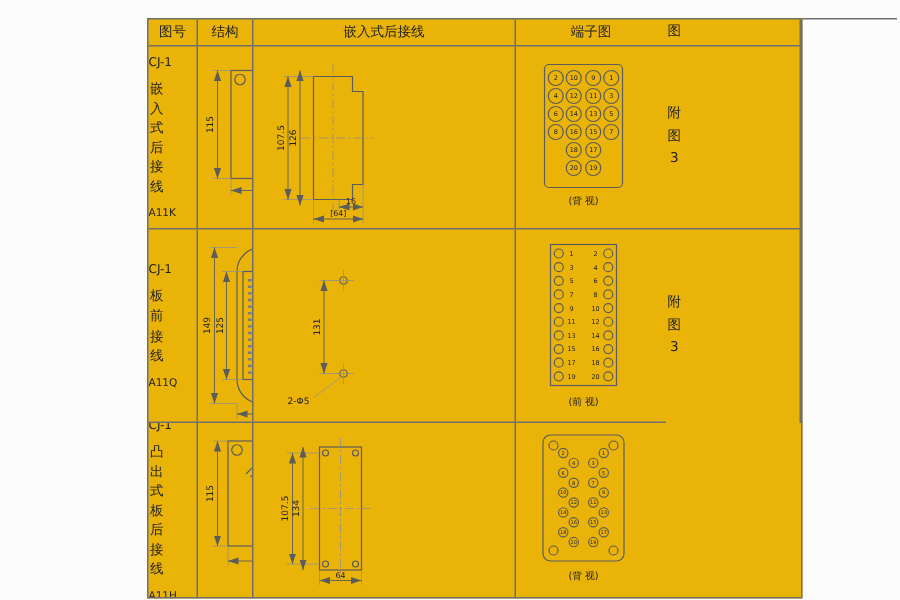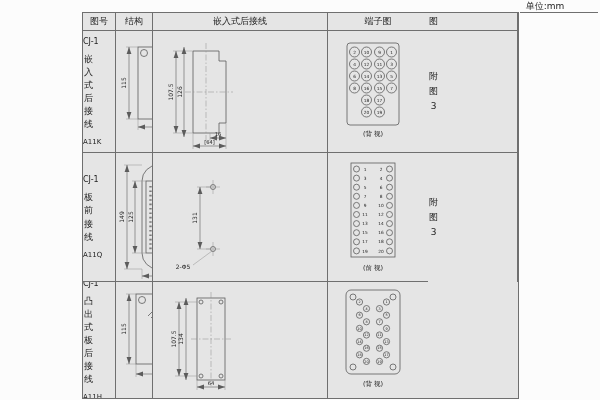--- a/index.html
+++ b/index.html
@@ -1,23 +1,23 @@
 <!DOCTYPE html>
 <html><head>
 <meta charset="utf-8">
 <style>
   html,body{margin:0;padding:0;background:#fff;}
   .page{position:relative;width:600px;height:400px;background:#fcfcfc;overflow:hidden;
         font-family:"DejaVu Sans","Liberation Sans",sans-serif;color:#222;}
   .unit{position:absolute;left:505px;top:0px;width:80px;text-align:center;font-size:9px;color:#222;}
   .top-rule{position:absolute;left:520px;top:12px;width:78px;border-top:1px solid #6f6f6f;height:0;}
-  .tbl{position:absolute;left:82px;top:12px;display:grid;
+  .tbl{position:absolute;left:98px;top:12px;display:grid;
        grid-template-columns:33px 37px 175px 100px 90px;
        grid-template-rows:18px 122px 129px 116px;
-       border:1px solid #6f6f6f;background:#e5e5e5;}
+       border:1px solid #6f6f6f;background:#eab308;}
   .t-c{border-right:1px solid #6f6f6f;border-bottom:1px solid #6f6f6f;box-sizing:border-box;
        overflow:hidden;position:relative;}
   .col5{border-right:none;}
   .row3{border-bottom:none;}
   .hd{display:flex;align-items:center;justify-content:center;font-size:9px;color:#222;white-space:nowrap;}
   .cellflex{display:flex;flex-direction:column;justify-content:center;gap:7px;}
   .vtext{width:11px;word-break:break-all;line-height:1.7;font-size:9px;text-align:center;color:#222;}
   .vtight{line-height:1.45;font-family:Liberation Serif, serif;}
   .mprefix{font-size:8px;color:#222;}
   .model{font-size:7px;color:#222;}
@@ -38,21 +38,20 @@
 
 <svg width="0" height="0" style="position:absolute">
   <defs>
     <marker id="arr" markerWidth="8" markerHeight="8" refX="7" refY="3" orient="auto-start-reverse" markerUnits="userSpaceOnUse">
       <path d="M0,0.6 L7,3 L0,5.4 Z" fill="#5c5c5c"></path>
     </marker>
   </defs>
 </svg>
 
 <div class="page">
-  <div class="unit">单位:mm</div>
   <div class="top-rule"></div>
 
   <div class="tbl">
 
     <div class="t-c hd">图号</div>
     <div class="t-c hd">结构</div>
     <div class="t-c hd">嵌入式后接线</div>
     <div class="t-c hd col5">端子图</div>
 
     <div class="t-c cellflex">

